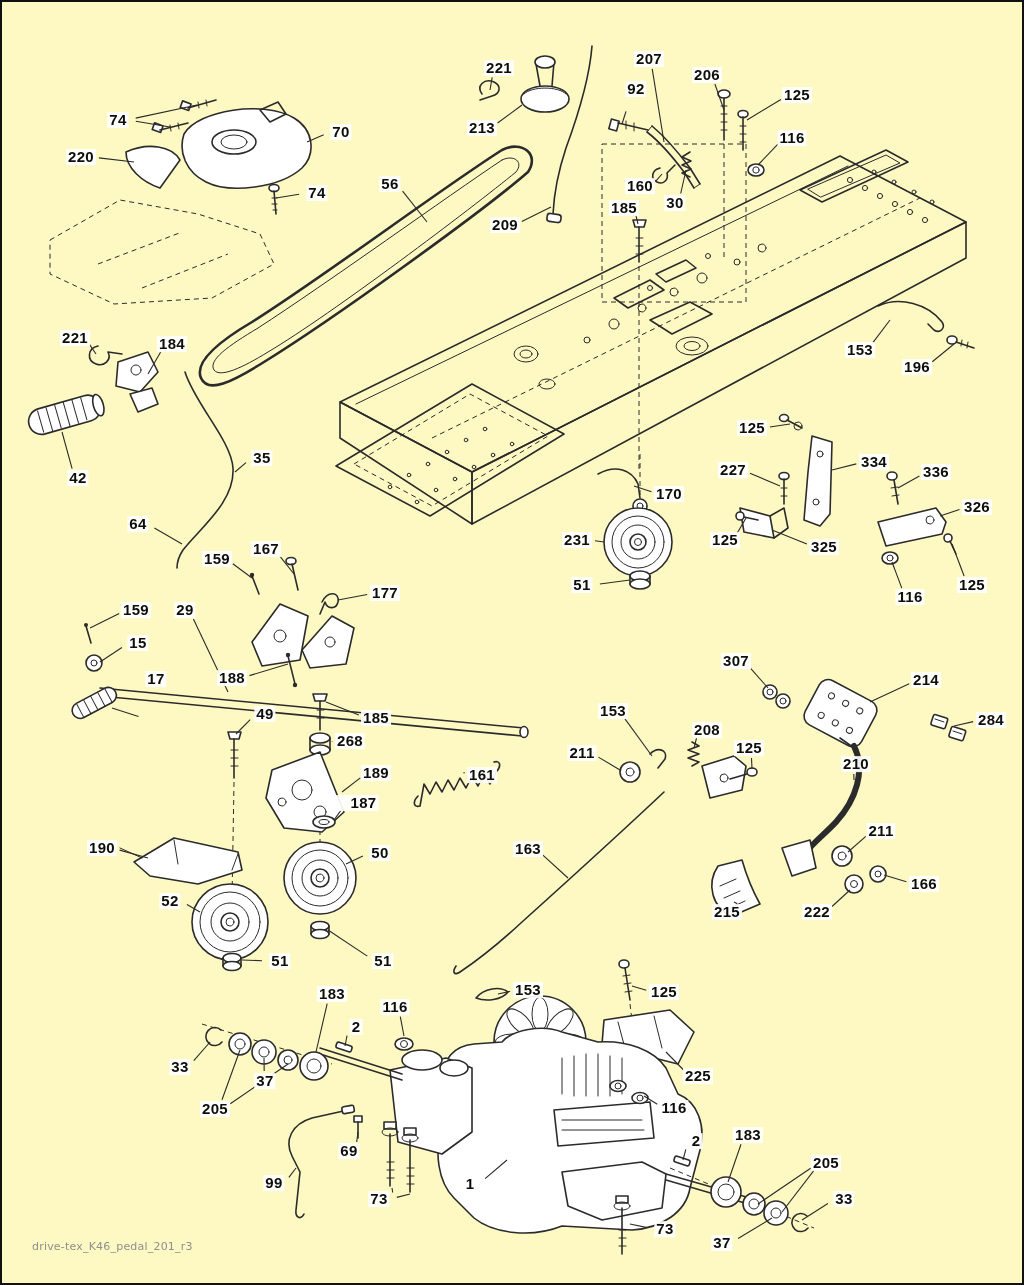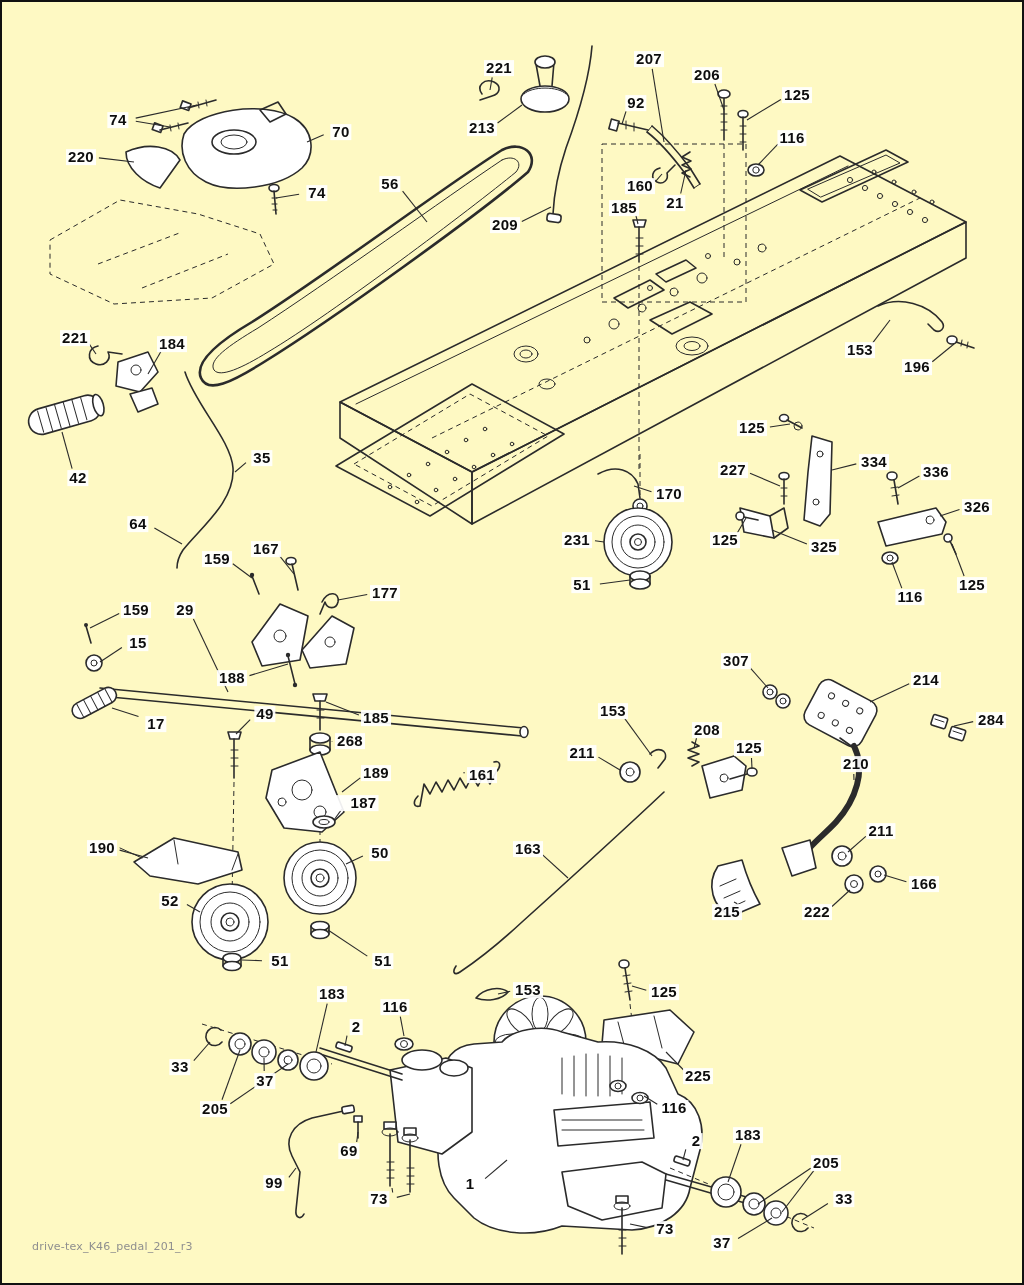--- a/index.html
+++ b/index.html
@@ -572,30 +572,30 @@
         <line x1="808.6" y1="1166.2" x2="756" y2="1202" class="leader"></line>
         <line x1="812.0" y1="1168.4" x2="780" y2="1210" class="leader"></line>
         <line x1="825.9" y1="1201.5" x2="800" y2="1218" class="leader"></line>
         <line x1="645.2" y1="1225.6" x2="628" y2="1222" class="leader"></line>
         <line x1="736.1" y1="1236.5" x2="770" y2="1216" class="leader"></line>
       </svg>
   <div class="part-label" style="left: 497px; top: 66px;">221</div>
       <div class="part-label" style="left: 480px; top: 126px;">213</div>
       <div class="part-label" style="left: 647px; top: 57px;">207</div>
       <div class="part-label" style="left: 705px; top: 73px;">206</div>
-      <div class="part-label" style="left: 634px; top: 101px; text-align: center;">92</div>
+      <div class="part-label" style="left: 634px; top: 87px; text-align: center;">92</div>
       <div class="part-label" style="left: 795px; top: 93px;">125</div>
       <div class="part-label" style="left: 116px; top: 118px;">74</div>
       <div class="part-label" style="left: 339px; top: 130px;">70</div>
       <div class="part-label" style="left: 790px; top: 136px;">116</div>
       <div class="part-label" style="left: 79px; top: 155px;">220</div>
       <div class="part-label" style="left: 388px; top: 182px;">56</div>
       <div class="part-label" style="left: 315px; top: 191px;">74</div>
       <div class="part-label" style="left: 638px; top: 184px;">160</div>
-      <div class="part-label" style="left: 673px; top: 201px;">21</div>
+      <div class="part-label" style="left: 673px; top: 201px;">30</div>
       <div class="part-label" style="left: 503px; top: 223px;">209</div>
       <div class="part-label" style="left: 622px; top: 206px;">185</div>
       <div class="part-label" style="left: 73px; top: 336px;">221</div>
       <div class="part-label" style="left: 170px; top: 342px;">184</div>
       <div class="part-label" style="left: 858px; top: 348px;">153</div>
       <div class="part-label" style="left: 915px; top: 365px;">196</div>
       <div class="part-label" style="left: 260px; top: 456px;">35</div>
       <div class="part-label" style="left: 76px; top: 476px;">42</div>
       <div class="part-label" style="left: 750px; top: 426px;">125</div>
       <div class="part-label" style="left: 872px; top: 460px;">334</div>
@@ -612,21 +612,21 @@
       <div class="part-label" style="left: 383px; top: 591px;">177</div>
       <div class="part-label" style="left: 580px; top: 583px;">51</div>
       <div class="part-label" style="left: 908px; top: 595px;">116</div>
       <div class="part-label" style="left: 970px; top: 583px;">125</div>
       <div class="part-label" style="left: 134px; top: 608px;">159</div>
       <div class="part-label" style="left: 183px; top: 608px;">29</div>
       <div class="part-label" style="left: 136px; top: 641px;">15</div>
       <div class="part-label" style="left: 230px; top: 676px;">188</div>
       <div class="part-label" style="left: 734px; top: 659px;">307</div>
       <div class="part-label" style="left: 924px; top: 678px;">214</div>
-      <div class="part-label" style="left: 154px; top: 722px; text-align: right;">17</div>
+      <div class="part-label" style="left: 154px; top: 677px; text-align: right;">17</div>
       <div class="part-label" style="left: 263px; top: 712px;">49</div>
       <div class="part-label" style="left: 374px; top: 716px;">185</div>
       <div class="part-label" style="left: 348px; top: 739px;">268</div>
       <div class="part-label" style="left: 989px; top: 718px;">284</div>
       <div class="part-label" style="left: 611px; top: 709px;">153</div>
       <div class="part-label" style="left: 705px; top: 728px;">208</div>
       <div class="part-label" style="left: 580px; top: 751px;">211</div>
       <div class="part-label" style="left: 747px; top: 746px;">125</div>
       <div class="part-label" style="left: 854px; top: 762px;">210</div>
       <div class="part-label" style="left: 374px; top: 771px;">189</div>

